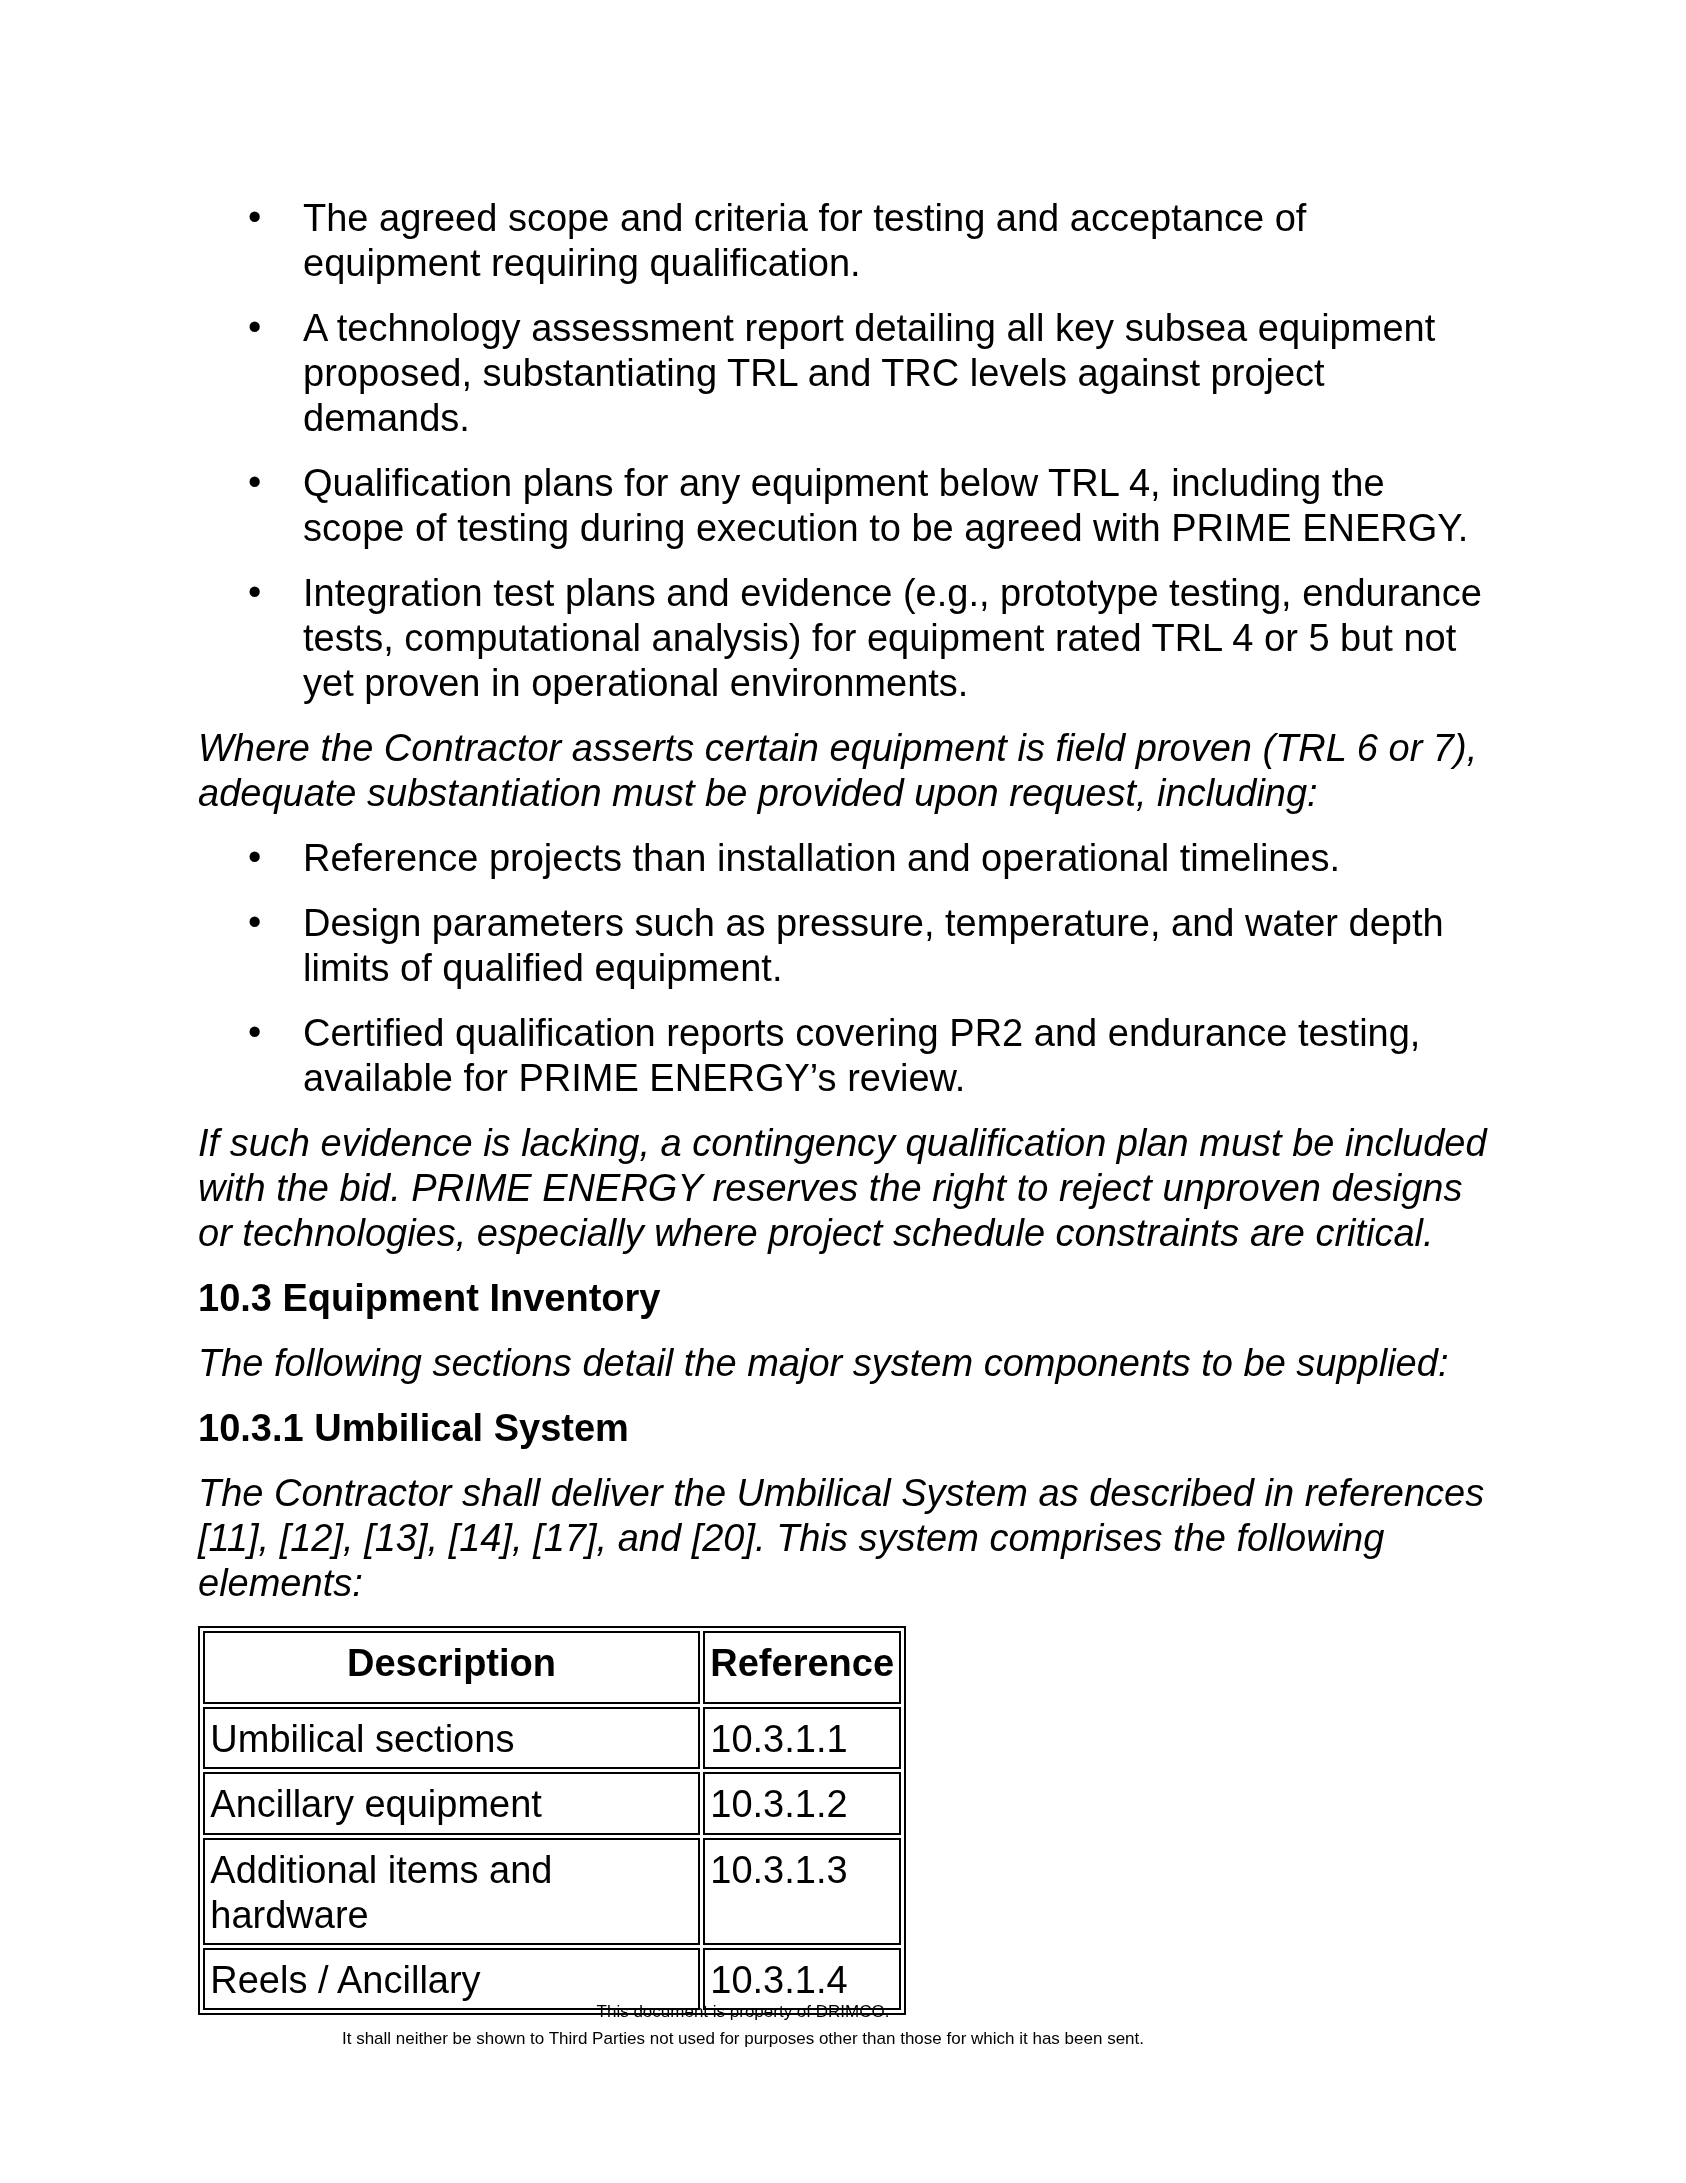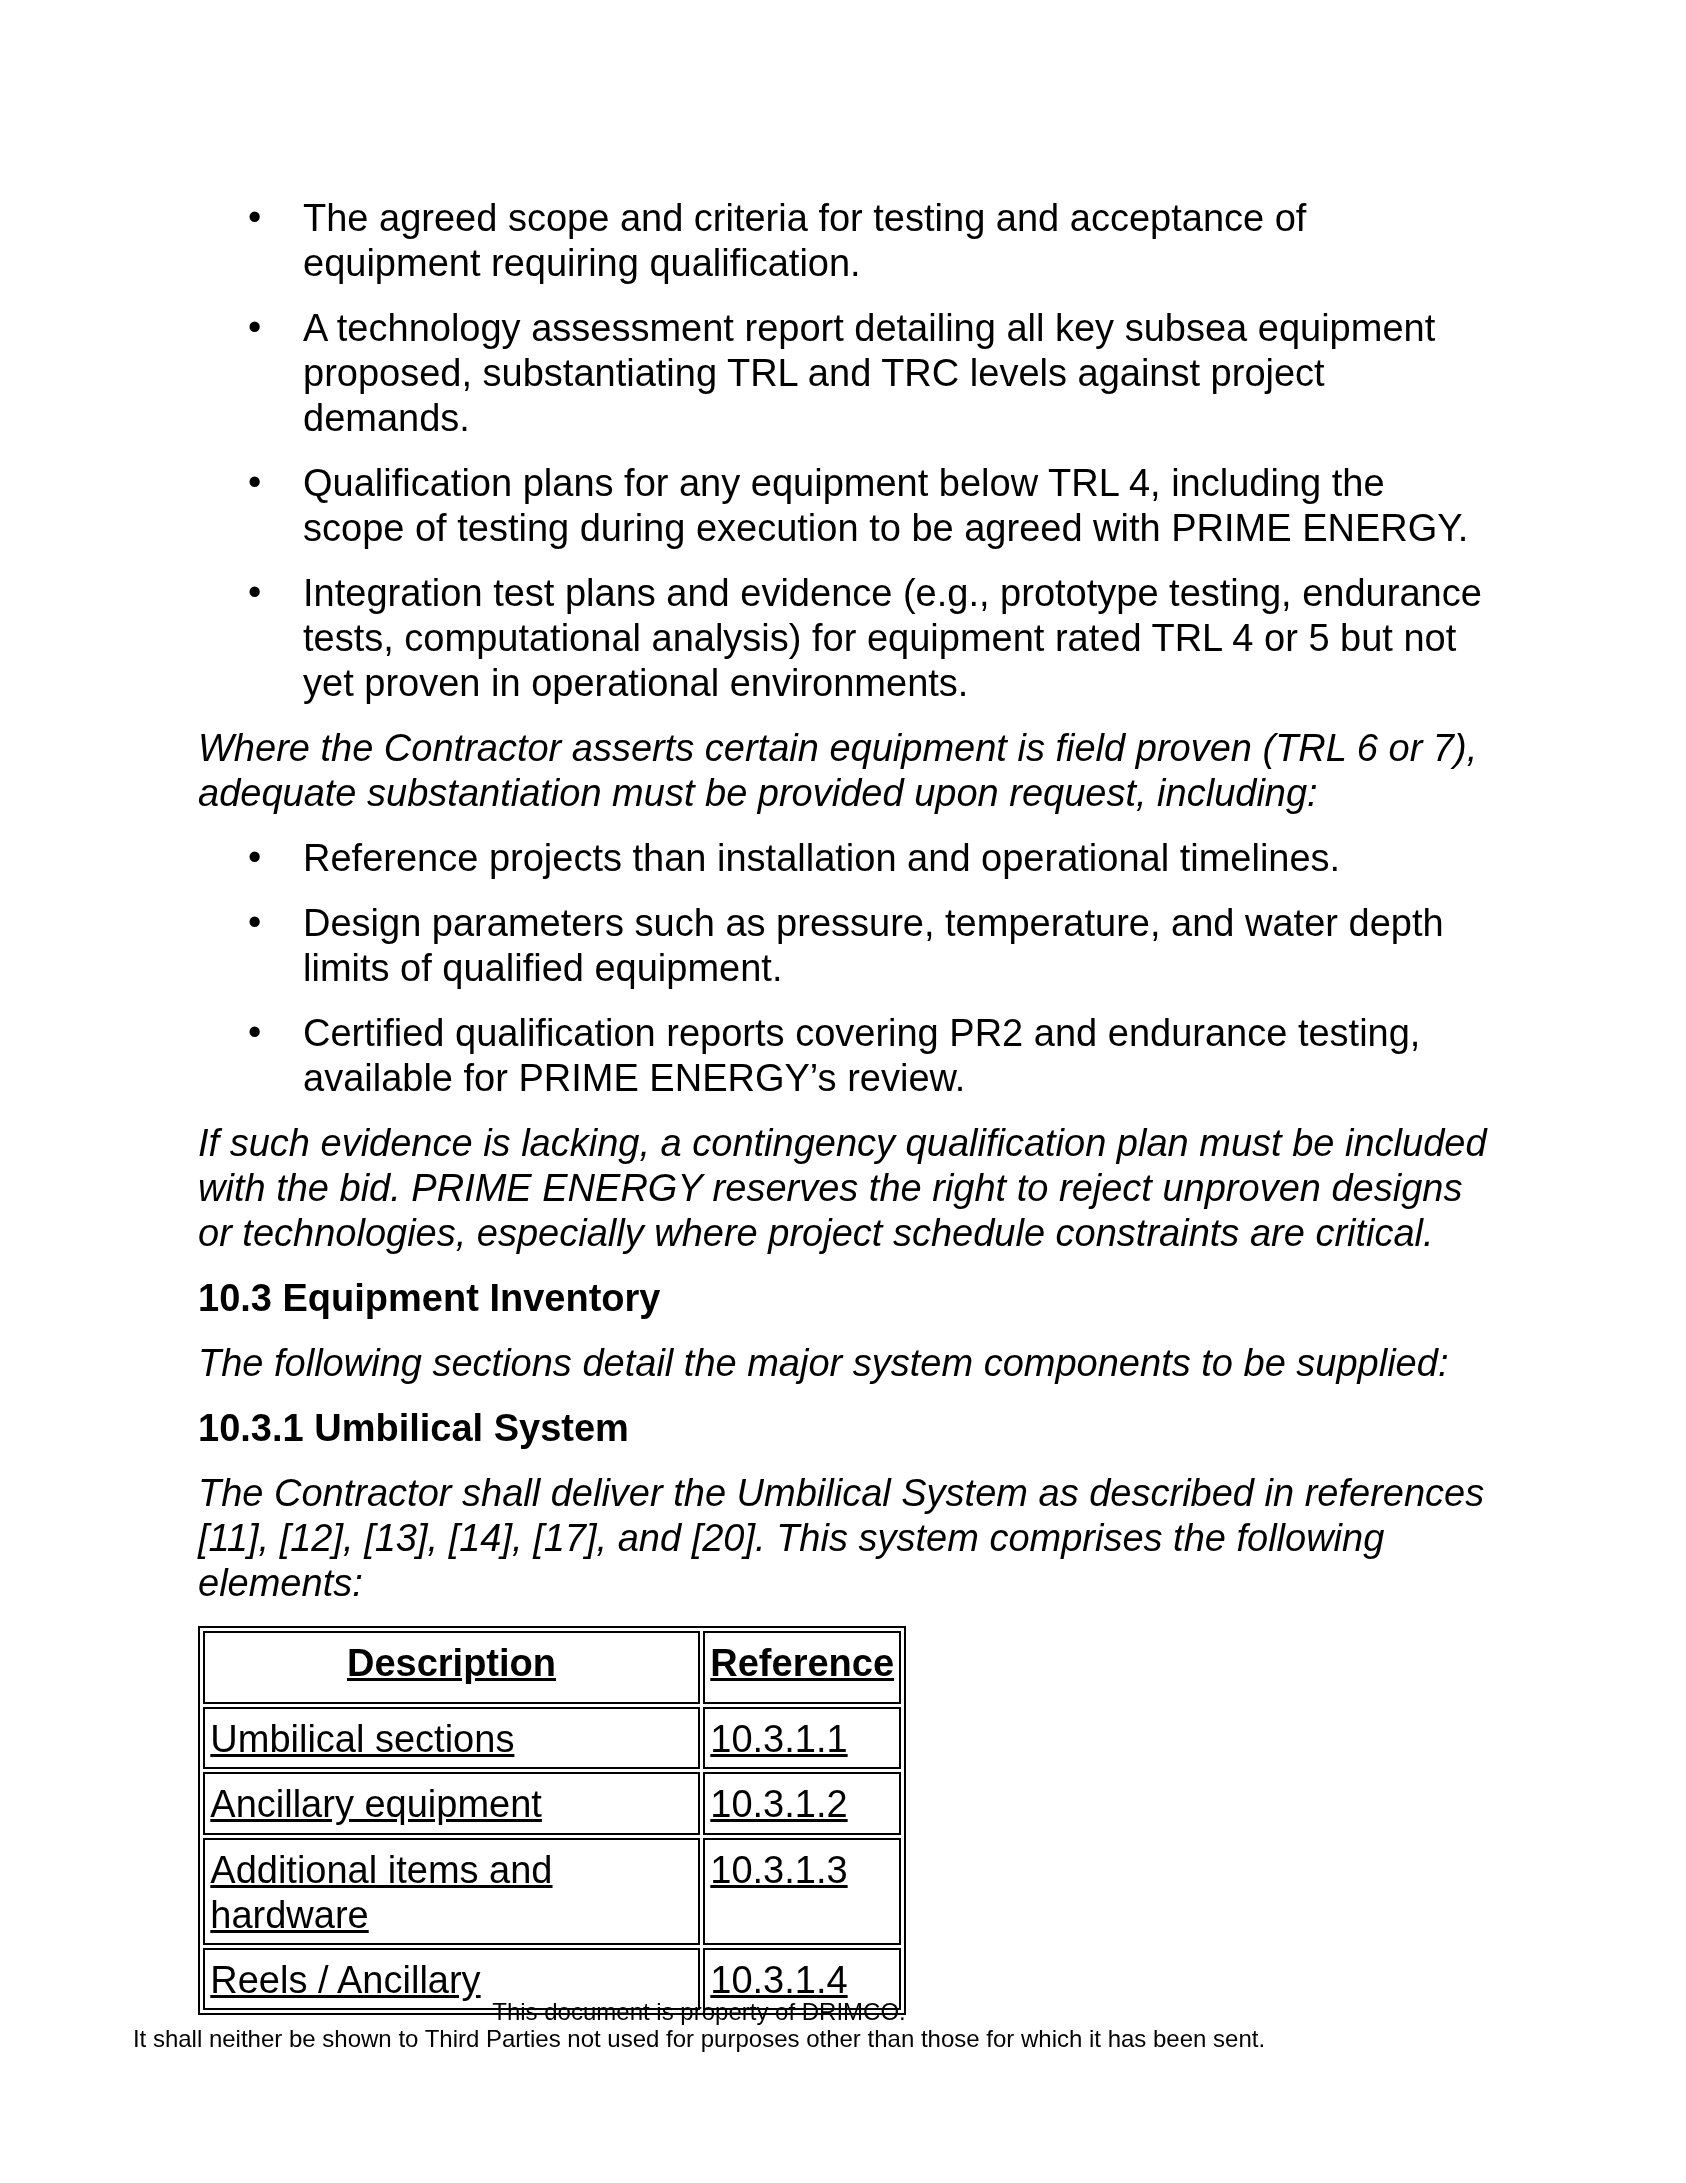--- a/index.html
+++ b/index.html
@@ -36,21 +36,20 @@
     font-weight: bold;
     font-size: 38px;
     line-height: 45px;
     margin: 0 0 20px 0;
   }
   table.doc-table {
     border-collapse: separate;
     border-spacing: 3.3px;
     border: 2px solid #000000;
     margin: 4px 16px 0 0;
-    text-decoration: underline;
   }
   table.doc-table th, table.doc-table td {
     border: 2px solid #000000;
     box-sizing: border-box;
     vertical-align: top;
     padding: 8px 5.3px 5.3px 5.3px;
   }
   table.doc-table th {
     width: 497px;
     height: 73px;
@@ -62,22 +61,23 @@
     height: 56px;
     text-align: left;
     font-weight: normal;
   }
   .footer {
     position: absolute;
     top: 1999px;
     left: 0;
     width: 1398px;
     text-align: center;
-    font-size: 24px;
+    font-size: 17px;
     line-height: 26.5px;
+    padding-left: 44px;
   }
 </style>
 </head>
 <body>
 
 <div class="content">
 
   <ul class="blist">
     <li>
       <span class="marker">•</span>

